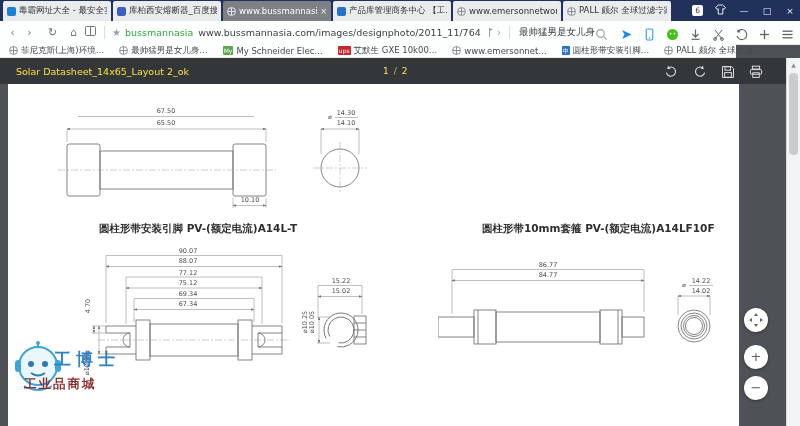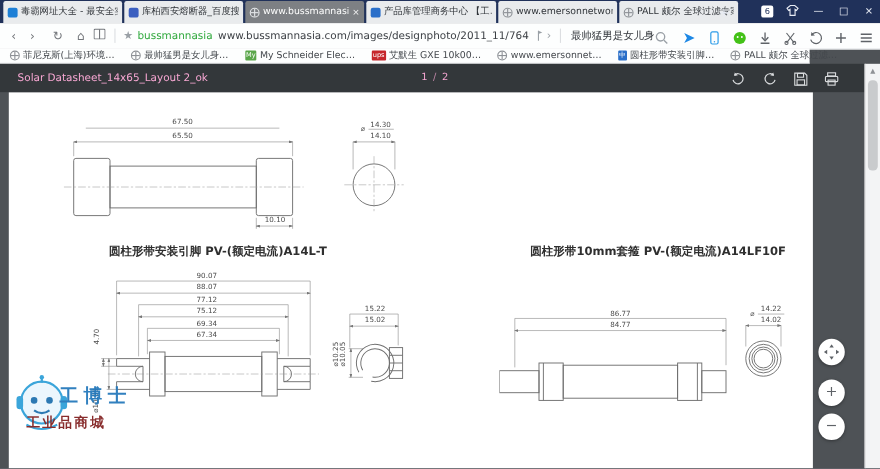--- a/index.html
+++ b/index.html
@@ -45,21 +45,21 @@
   .bookmarksbar{position:absolute;left:0;top:44px;width:736px;height:14px;background:#fdfefe;
                 display:flex;align-items:center;gap:15px;padding-left:9px;font-size:8.5px;color:#44484d;
                 border-bottom:1px solid #e6e8ea;box-sizing:border-box;}
   .bm{display:flex;align-items:center;gap:3px;white-space:nowrap;}
   .bm-badge{color:#fff;font-size:6px;line-height:9px;padding:0 1px;border-radius:1px;}
   .bg-my{background:#5aa64a;}
   .bg-ups{background:#c6262c;}
   .bg-chn{background:#2a6fc9;}
 
   
-  .pdf-toolbar{position:absolute;left:0;top:58px;width:786px;height:26px;background:#33373a;color:#f9a8d4;}
+  .pdf-toolbar{position:absolute;left:0;top:58px;width:786px;height:26px;background:#33373a;color:#fde047;}
   .pdf-title{position:absolute;left:16px;top:8px;font-size:9.5px;}
   .page-ind{position:absolute;left:383px;top:8px;font-size:9px;display:flex;gap:5px;}
   .page-ind .sep{opacity:.7;}
   .pdf-ic{position:absolute;top:6px;width:14px;height:14px;}
 
   
   .pdf-canvas{position:absolute;left:0;top:84px;width:786px;height:342px;background:#4e5256;}
   .page{position:absolute;left:8px;top:84px;width:731px;height:342px;background:#ffffff;}
   .caption{position:absolute;font-size:10.5px;font-weight:bold;color:#2f2f2f;white-space:nowrap;padding-left:37px;}
   .fig{position:absolute;}
@@ -396,21 +396,21 @@
         <line class="part" x1="52" y1="54" x2="64" y2="54"></line>
         <line class="part" x1="52" y1="61" x2="64" y2="61"></line>
         <text class="dimtxt" transform="rotate(-90 5 46)" x="5" y="46" text-anchor="middle">⌀10.25</text>
         <text class="dimtxt" transform="rotate(-90 12 46)" x="12" y="46" text-anchor="middle">⌀10.05</text>
         <line class="dimline" x1="17" y1="41" x2="17" y2="67" marker-start="url(#a4)" marker-end="url(#a4)"></line>
         <line class="dimline" x1="15" y1="41" x2="28" y2="41"></line>
         <line class="dimline" x1="15" y1="67" x2="28" y2="67"></line>
       </svg>
     </div>
 
-    <div class="fig" style="left:446px;top:176px;margin-top:20px;">
+    <div class="fig" style="left:430px;top:176px;">
       <svg width="210" height="88" viewBox="0 0 210 88">
         <defs>
             <marker id="a5" markerWidth="7" markerHeight="5" refX="6" refY="2.5" orient="auto-start-reverse">
               <path d="M0,0 L7,2.5 L0,5 Z" fill="#777"></path>
             </marker>
           </defs>
         <text class="dimtxt" x="110" y="7" text-anchor="middle">86.77</text>
         <line class="dimline" x1="14" y1="9.5" x2="206" y2="9.5"></line>
         <text class="dimtxt" x="110" y="17" text-anchor="middle">84.77</text>
         <line class="dimline" x1="14" y1="20.5" x2="206" y2="20.5" marker-start="url(#a5)" marker-end="url(#a5)"></line>

